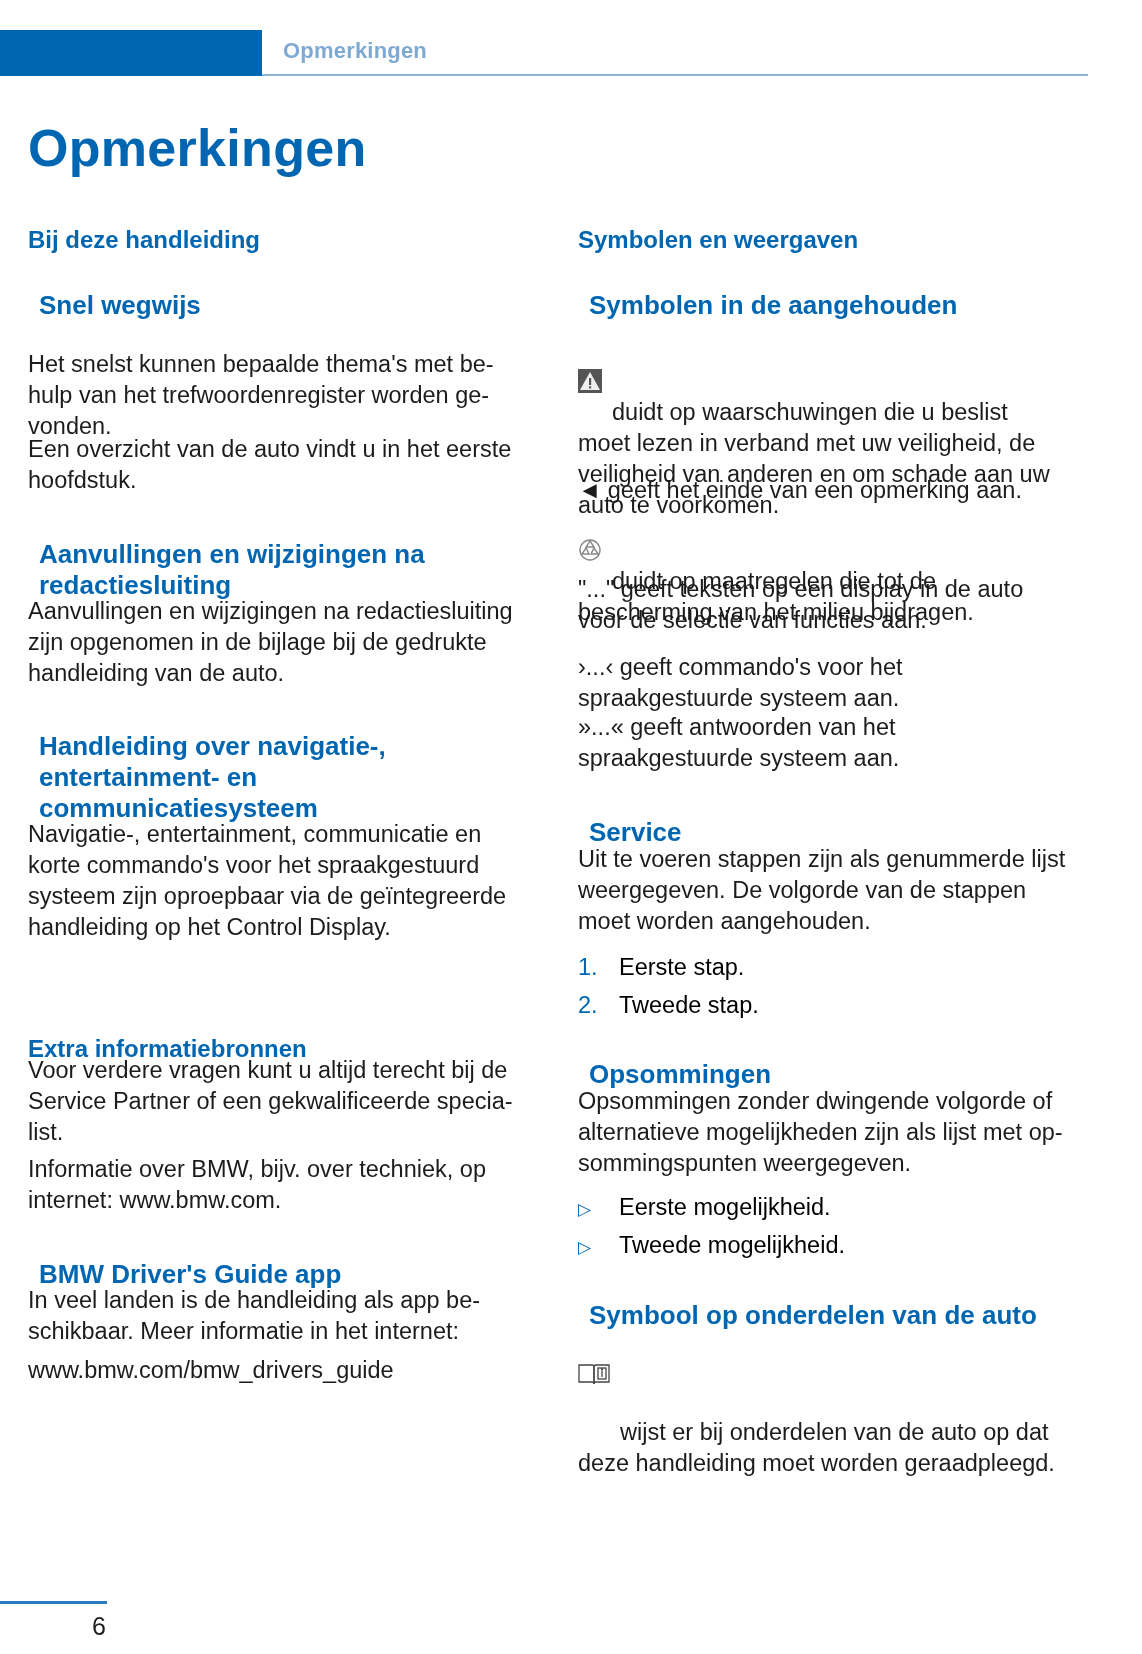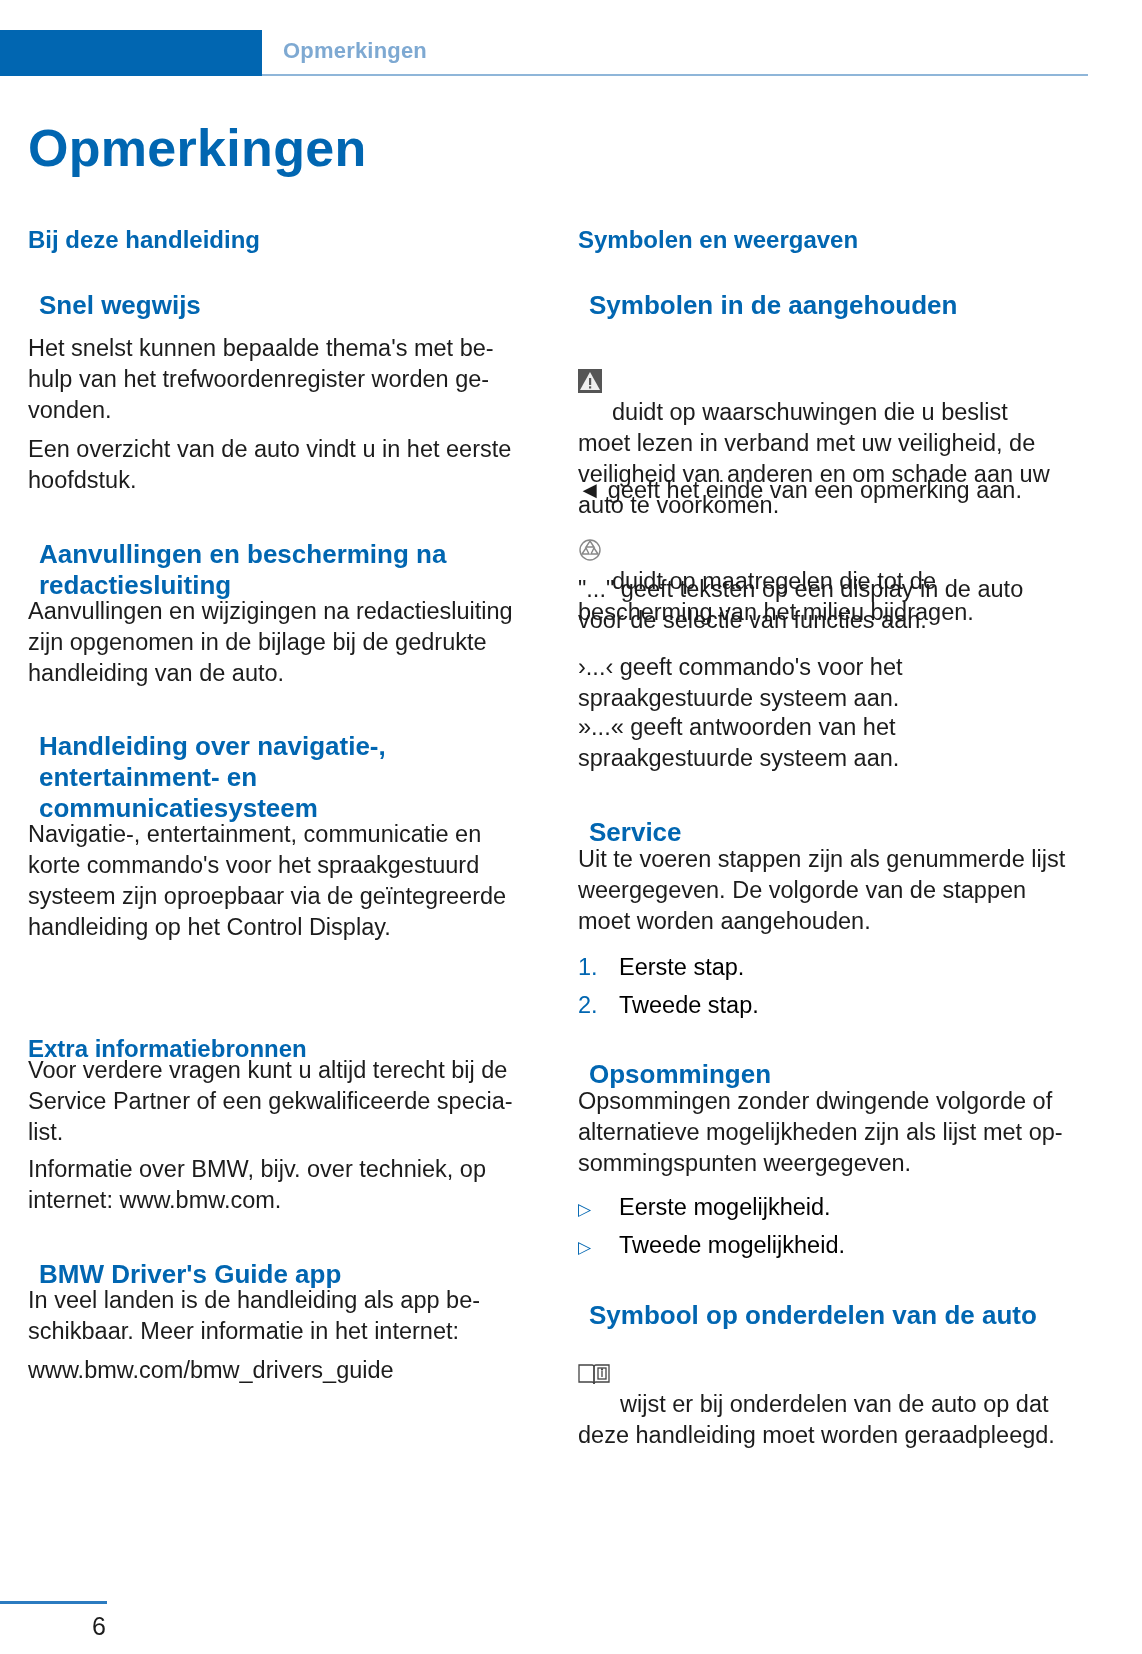--- a/index.html
+++ b/index.html
@@ -28,27 +28,27 @@
 <div class="hdr-block"></div>
 <div class="hdr-line"></div>
 <div class="hdr-title">Opmerkingen</div>
 
 <h1 class="page-title">Opmerkingen</h1>
 
 <div class="col col-left">
   <h2 class="h2" style="top:226px">Bij deze handleiding</h2>
 
   <h3 class="h3" style="top:279px">Snel wegwijs</h3>
-  <p class="p" style="top:333px">Het snelst kunnen bepaalde thema's met be-
+  <p class="p" style="top:349px">Het snelst kunnen bepaalde thema's met be-
 hulp van het trefwoordenregister worden ge-
 vonden.</p>
   <p class="p" style="top:434px">Een overzicht van de auto vindt u in het eerste
 hoofdstuk.</p>
 
-  <h3 class="h3" style="top:528px">Aanvullingen en bescherming na
+  <h3 class="h3" style="top:528px">Aanvullingen en wijzigingen na
 redactiesluiting</h3>
   <p class="p" style="top:596px">Aanvullingen en wijzigingen na redactiesluiting
 zijn opgenomen in de bijlage bij de gedrukte
 handleiding van de auto.</p>
 
   <h3 class="h3" style="top:720px">Handleiding over navigatie-,
 entertainment- en
 communicatiesysteem</h3>
   <p class="p" style="top:819px">Navigatie-, entertainment, communicatie en
 korte commando's voor het spraakgestuurd
@@ -142,19 +142,19 @@
   <div class="p" style="top:1327px; width:520px;">
     <span style="position:absolute;left:0;top:4px;">
       <svg width="32" height="24" viewBox="0 0 32 24" fill="none" stroke="#444" stroke-width="1.3">
           <path d="M1 3 H14 Q16 3 16 5 V22 Q16 20 14 20 H1 Z"></path>
           <path d="M31 3 H18 Q16 3 16 5 V22 Q16 20 18 20 H31 Z"></path>
           <rect x="20" y="6" width="8" height="11"></rect>
           <line x1="24" y1="9" x2="24" y2="15"></line>
           <circle cx="24" cy="7.5" r="0.5" fill="#444"></circle>
         </svg>
     </span>
-    <span style="display:block;text-indent:42px;">wijst er bij onderdelen van de auto op dat
+    <span style="display:block;text-indent:42px;margin-top:28px;">wijst er bij onderdelen van de auto op dat
 deze handleiding moet worden geraadpleegd.</span>
   </div>
 </div>
 
 <div class="foot-line"></div>
 <div class="page-num">6</div>
 
 </body></html>

